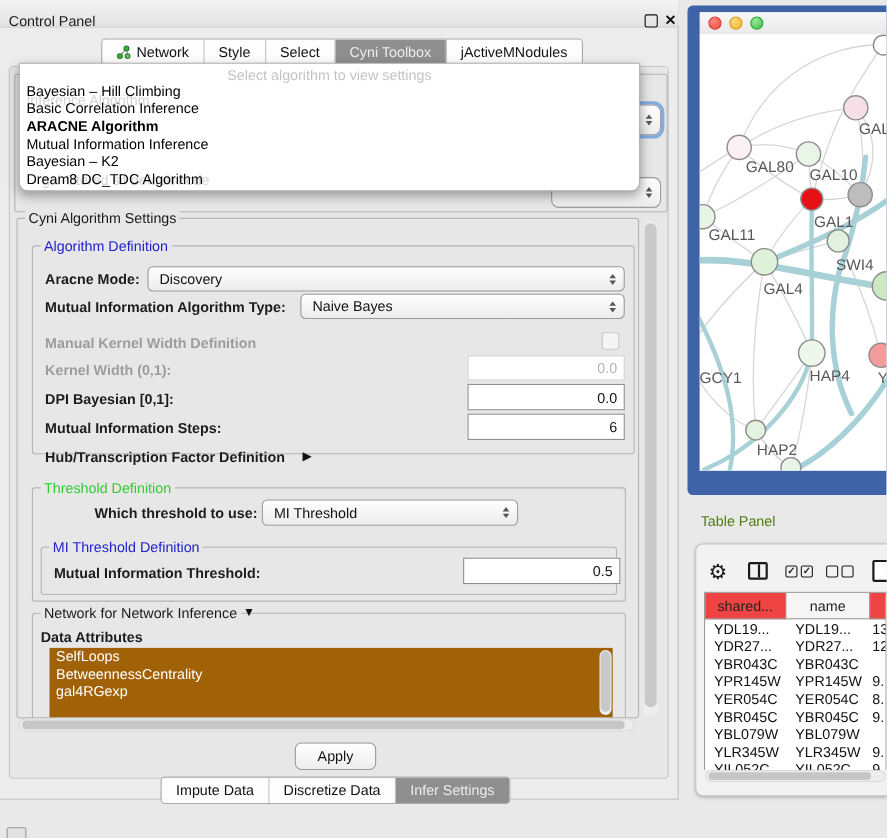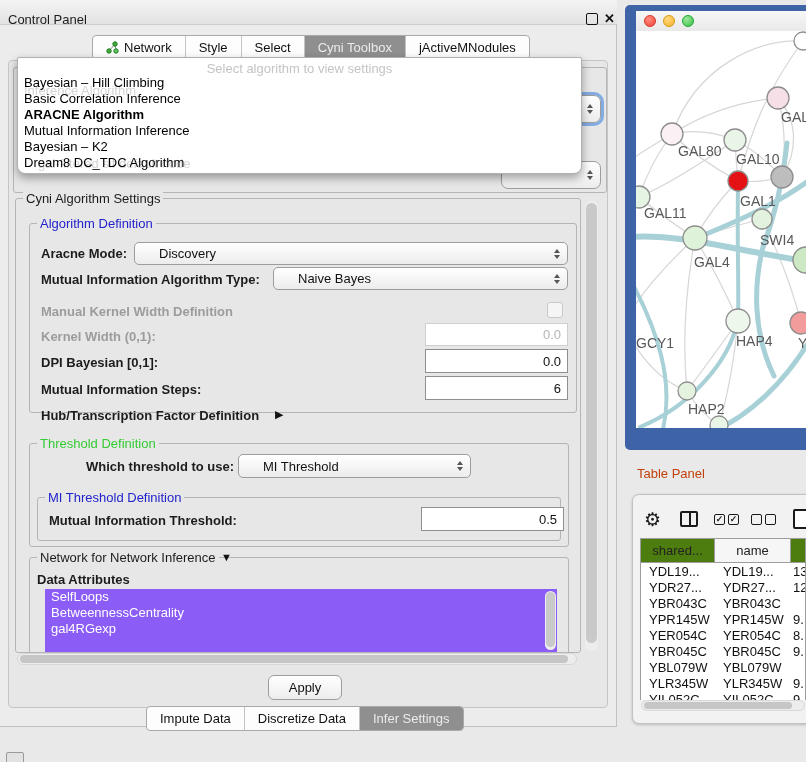--- a/index.html
+++ b/index.html
@@ -28,28 +28,28 @@
   #cp-body{left:8px;top:60px;width:600px;height:648px;background:#e7e7e7;border:1px solid #c6c6c6;border-radius:4px;box-sizing:border-box}
   .group{border:1px solid #b5b5b5;border-radius:3px}
   .gtitle{font-size:13px;background:#e7e7e7;padding:0 3px;white-space:nowrap;z-index:3}
   .gtitle.black{color:#1c1c1c}
   .gtitle.blue{color:#2222cc}
   .gtitle.green{color:#33cc33}
   .lbl{font-size:13px;font-weight:bold;color:#1c1c1c;white-space:nowrap}
   .lbl.dis{color:#9c9c9c}
   .input{background:#fff;border:1px solid #8f8f8f;font-size:13px;color:#111;display:flex;align-items:center;justify-content:flex-end;padding:0 6px;box-sizing:border-box}
   .input.dis{border-color:#cfcfcf;color:#b5b5b5}
-  .combo{background:linear-gradient(#ffffff,#ececec);border:1px solid #9d9d9d;border-radius:5px;font-size:13px;color:#111;display:flex;align-items:center;padding:0 22px 0 24px;box-sizing:border-box}
+  .combo{background:linear-gradient(#ffffff,#ececec);border:1px solid #9d9d9d;border-radius:5px;font-size:13px;color:#111;display:flex;align-items:center;padding:0 22px 0 10px;box-sizing:border-box}
   .stepper{position:absolute;right:7px;top:50%;transform:translateY(-50%);display:flex;flex-direction:column;gap:2px}
   .stepper i{display:block;width:0;height:0;border-left:3.5px solid transparent;border-right:3.5px solid transparent}
   .stepper i.up{border-bottom:4px solid #555}
   .stepper i.dn{border-top:4px solid #555}
   .checkbox{background:#f5f5f5;border:1px solid #c9c9c9;border-radius:3px;box-sizing:border-box}
   .tri{font-size:11px;color:#111}
-  .list{background:#8b5cf6;overflow:hidden}
+  .list{background:#a16207;overflow:hidden}
   .list-item{font-size:13px;color:#fff;height:16px;line-height:16px;padding-left:6px;white-space:nowrap}
   .vscroll{background:#ededed;border-radius:6px}
   .vthumb{position:absolute;left:1px;right:1px;background:#c9c9c9;border-radius:6px}
   .hscroll{background:#ededed;border:1px solid #d8d8d8;border-radius:6px;box-sizing:border-box}
   .hthumb{position:absolute;top:1px;bottom:1px;background:#c6c6c6;border-radius:6px}
   #apply-btn{background:linear-gradient(#ffffff,#ededed);border:1px solid #9d9d9d;border-radius:6px;font-size:13px;color:#111;display:flex;align-items:center;justify-content:center}
 
   
   #popup{left:17px;top:57px;width:563px;height:115px;background:#fff;border:1px solid #b0b0b0;border-radius:2px 2px 8px 8px;box-shadow:0 4px 10px rgba(0,0,0,.35);z-index:50}
   #popup-prompt{left:0;top:3px;width:100%;text-align:center;font-size:13px;color:#c4c4c4}
@@ -62,32 +62,32 @@
   #net-titlebar{left:636px;top:11px;width:170px;height:20px;background:linear-gradient(#f7f7f7,#e9e9e9);border-bottom:1px solid #c9c9c9}
   .light{position:absolute;top:4px;width:12px;height:12px;border-radius:50%;box-sizing:border-box}
   #light-close{left:8px;background:radial-gradient(circle at 35% 30%,#ff8a7f,#f2473a);border:1px solid #d8352a}
   #light-min{left:27px;background:radial-gradient(circle at 35% 30%,#ffd97e,#f7b328);border:1px solid #d79a14}
   #light-zoom{left:46px;background:radial-gradient(circle at 35% 30%,#9ee79a,#35c146);border:1px solid #24a732}
   #net-canvas{left:636px;top:31px;width:170px;height:397px;background:#fff;overflow:hidden}
   #net-canvas svg{display:block}
   .nlabel{font-size:14px;fill:#585858;font-family:"Liberation Sans",sans-serif}
 
   
-  #tp-title{left:637px;top:466px;font-size:13px;color:#c2410c}
+  #tp-title{left:637px;top:466px;font-size:13px;color:#4d7c0f}
   #tp-win{left:632px;top:494px;width:182px;height:228px;background:#f2f2f2;border:1px solid #c2c2c2;border-radius:7px 0 0 7px;box-shadow:0 1px 3px rgba(0,0,0,.2)}
   .tbicon{position:absolute;top:508px;color:#1a1a1a}
   #gear{left:644px;font-size:19px}
   #cols-icon{left:680px;top:511px;width:18px;height:16px;border:2px solid #1a1a1a;border-radius:2px;box-sizing:border-box}
   #cols-icon i{position:absolute;left:50%;top:0;bottom:0;width:2px;background:#1a1a1a}
   .cb-pair{top:514px;display:flex;gap:3px}
   .cb{width:11px;height:11px;border:1.6px solid #1a1a1a;border-radius:2px;box-sizing:border-box;font-size:9px;line-height:8px;font-weight:bold;color:#1a1a1a;text-align:center}
   #page-icon{left:793px;top:509px;width:16px;height:20px;border:2px solid #1a1a1a;border-radius:2px;background:#fff;box-sizing:border-box}
   #tp-table{left:640px;top:538px;width:166px;height:162px;background:#fff;border:1px solid #9d9d9d;border-bottom:none;overflow:hidden;box-sizing:border-box}
   .th{position:absolute;top:0;height:24px;line-height:24px;font-size:13px;color:#222;text-align:center;border-right:1px solid #9d9d9d;border-bottom:1px solid #9d9d9d;box-sizing:border-box}
-  .th.hl{background:#4d7c0f}
+  .th.hl{background:#ef4444}
   .th.plain{background:#f6f6f6}
   .trow{position:absolute;left:0;width:100%;height:16px;line-height:16px;font-size:13px;color:#111}
   .trow span{position:absolute;white-space:nowrap}
   .tc1{left:8px}.tc2{left:82px}.tc3{left:152px}
   #tp-hscroll{left:641px;top:700px;width:164px;height:11px}
   #footer-icon{left:6px;top:752px;width:18px;height:14px;border:1.5px solid #9a9a9a;background:#e2e2e2;border-radius:2px;box-sizing:border-box}
 </style>
 </head>
 <body>
 

